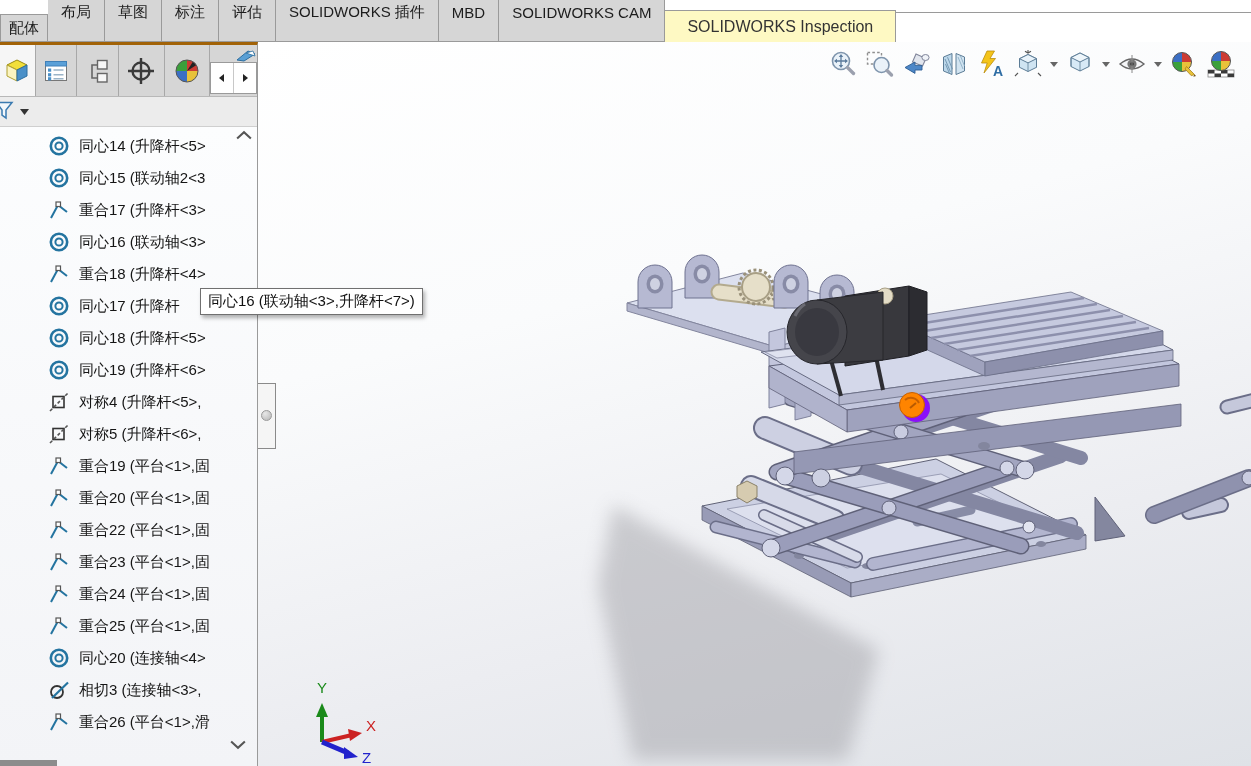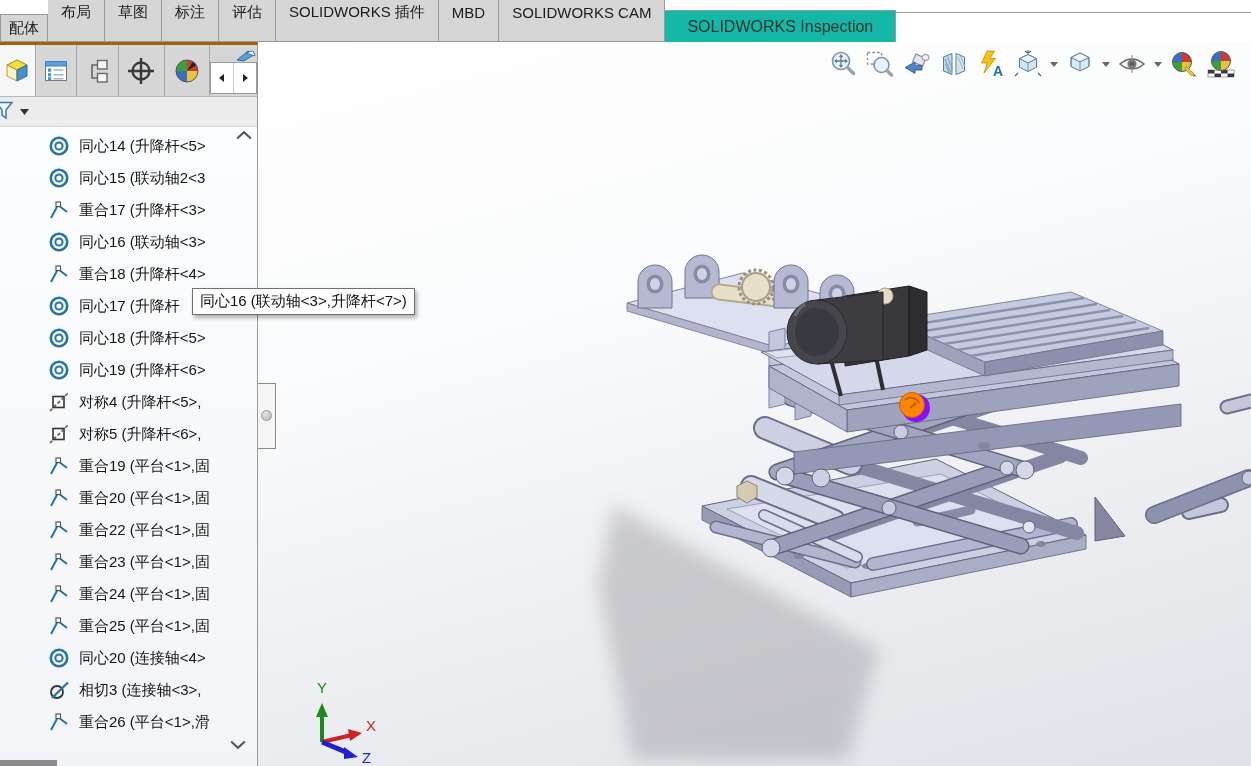--- a/index.html
+++ b/index.html
@@ -6,21 +6,21 @@
   body{width:1251px;height:766px;position:relative;overflow:hidden;
        font-family:"Liberation Sans","DejaVu Sans",sans-serif;background:#fff;
        -webkit-font-smoothing:antialiased;}
   
   #tabbar{position:absolute;left:0;top:0;width:1251px;height:42px;background:#fff;
           display:flex;align-items:flex-end;}
   .cmd-tab{display:flex;align-items:center;height:26px;padding:16px 13px;background:#d6d6d6;
            border:1px solid #9a9a9a;border-left:none;font-size:15px;color:#1c1c1c;
            white-space:nowrap;cursor:default;}
   .cmd-tab:first-child{border-left:1px solid #9a9a9a;padding:0 8px;}
-  .cmd-tab.active{height:31px;background:#14b8a6;border-bottom:none;color:#333;
+  .cmd-tab.active{height:31px;background:#fef9c3;border-bottom:none;color:#333;
                   padding:0 22px;font-size:16px;}
   .tab-filler{flex:1;height:29px;border-top:1px solid #9a9a9a;background:#fff;}
   
   #main{position:absolute;left:0;top:42px;width:1251px;height:724px;display:flex;}
   
   #left-panel{width:258px;height:724px;border-top:3px solid #a16207;border-right:1px solid #9a9a9a;
               background:#fafbfc;display:flex;flex-direction:column;box-sizing:border-box;}
   #panel-tabs{height:51px;background:#d6d6d6;border-bottom:1px solid #b8b8b8;display:flex;align-items:stretch;}
   .ptab{display:flex;align-items:center;justify-content:center;border-right:1px solid #a8a8a8;cursor:default;}
   .ptab.active{background:#f6f6f6;}
@@ -51,21 +51,21 @@
             background:linear-gradient(165deg,#ffffff 0%,#fafbfc 35%,#ecedf1 70%,#dfe2e7 100%);}
   #model{position:absolute;left:0;top:0;width:993px;height:724px;}
   
   #headsup{position:absolute;left:568px;top:5px;display:flex;align-items:center;gap:3px;z-index:10;}
   .hu-btn{display:flex;align-items:center;justify-content:center;width:34px;height:34px;border-radius:3px;cursor:default;}
   .hu-btn svg{width:30px;height:30px;}
   .hu-caret{width:12px;height:34px;display:flex;align-items:center;justify-content:center;cursor:default;}
   
   #triad{position:absolute;left:34px;top:623px;width:110px;height:105px;}
   
-  #tooltip{position:absolute;left:192px;top:288px;height:25px;display:flex;align-items:center;
+  #tooltip{position:absolute;left:200px;top:288px;height:25px;display:flex;align-items:center;
            padding:0 7px;background:#ffffff;border:1px solid #707070;font-size:15px;color:#111;
            box-shadow:2px 3px 4px rgba(0,0,0,.3);z-index:60;white-space:nowrap;}
   #taskbar-fragment{position:absolute;left:0;top:760px;width:57px;height:6px;background:#8c8c8c;z-index:70;}
   text{font-family:"Liberation Sans","DejaVu Sans",sans-serif;}
 </style>
 </head>
 <body>
 
 <div id="tabbar">
     <div class="cmd-tab">配体</div>

